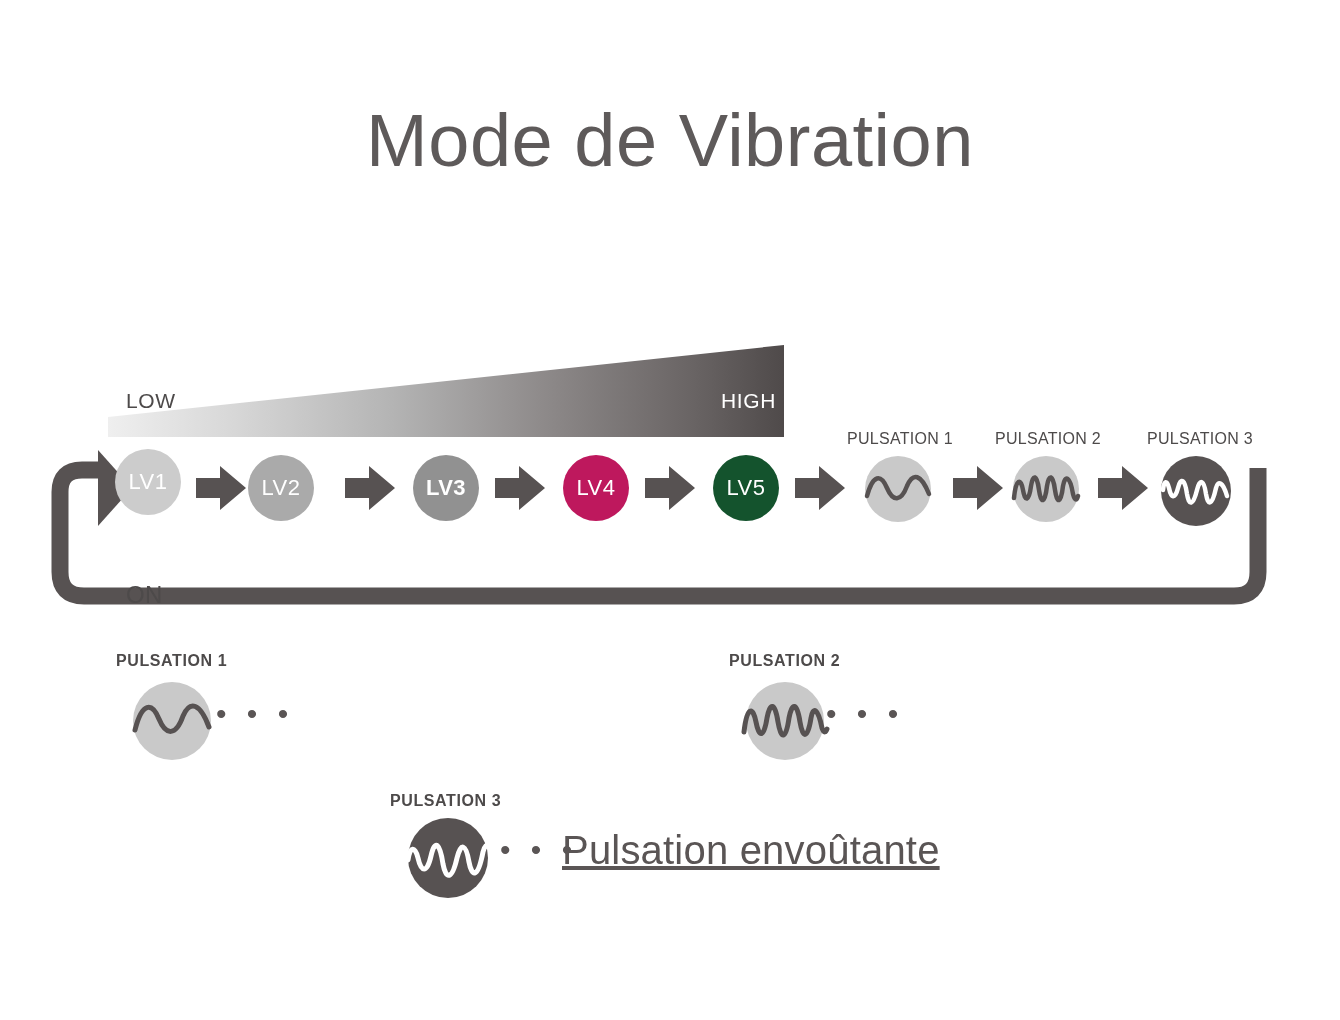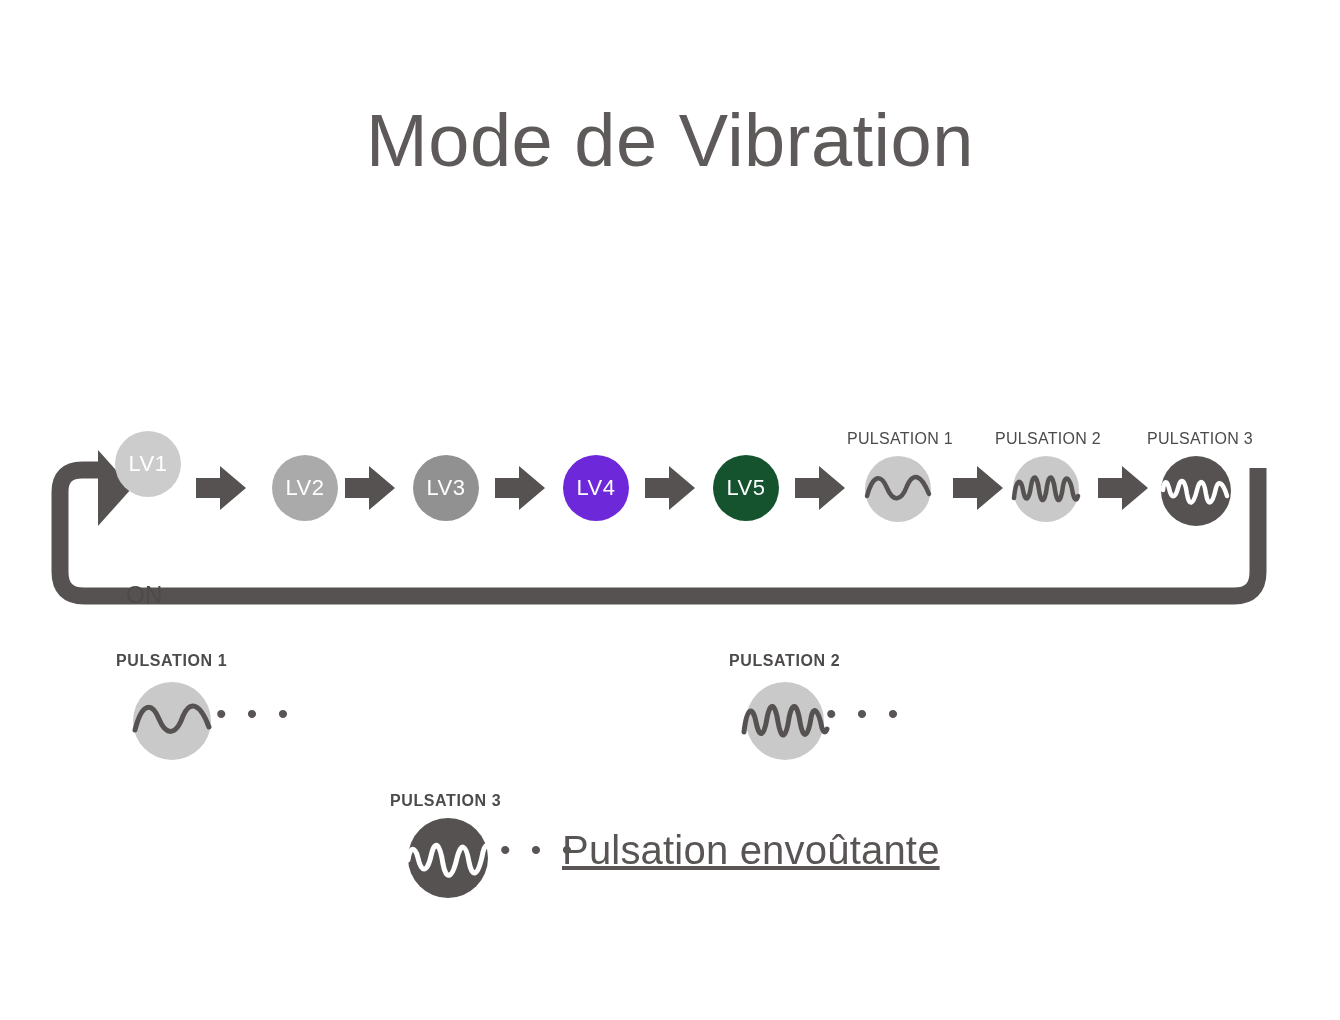--- a/index.html
+++ b/index.html
@@ -140,41 +140,58 @@
 
   svg { display: block; overflow: visible; }
 </style>
 </head>
 <body>
 
 <div id="stage">
 
   <div class="title">Mode de Vibration</div>
 
+  <div class="wedge-wrap">
+    <svg width="676" height="92" viewBox="0 0 676 92">
+      <defs>
+        <linearGradient id="wedgeGrad" x1="0" y1="0" x2="1" y2="0">
+          <stop offset="0" stop-color="#efefef"></stop>
+          <stop offset="0.18" stop-color="#d8d8d8"></stop>
+          <stop offset="0.42" stop-color="#b4b4b4"></stop>
+          <stop offset="0.66" stop-color="#8b8787"></stop>
+          <stop offset="0.86" stop-color="#6a6565"></stop>
+          <stop offset="1" stop-color="#4f4a4a"></stop>
+        </linearGradient>
+      </defs>
+      <polygon points="0,72 676,0 676,92 0,92" fill="url(#wedgeGrad)"></polygon>
+    </svg>
+    <div class="wedge-label low">LOW</div>
+    <div class="wedge-label high">HIGH</div>
+  </div>
 
   <svg class="flow" viewBox="0 0 1340 1020">
 
     <path d="M 1258 468 L 1258 572 Q 1258 596 1234 596 L 84 596 Q 60 596 60 572 L 60 508" fill="none" stroke="#575252" stroke-width="17" stroke-linecap="butt" stroke-linejoin="round"></path>
 
     <path d="M 60 508 L 60 492 Q 60 470 82 470 L 106 470" fill="none" stroke="#575252" stroke-width="17" stroke-linecap="butt"></path>
     <polygon points="98,450 132,488 98,526 98,450" fill="#575252"></polygon>
   </svg>
 
   <div class="flow">
 
-    <div class="node" style="left:115px; top:431px; width:66px; height:66px; background:#cccccc;">
+    <div class="node" style="left:115px; top:449px; width:66px; height:66px; background:#cccccc;">
       <span>LV1</span>
     </div>
-    <div class="node" style="left:272px; top:455px; width:66px; height:66px; background:#aaaaaa;">
+    <div class="node" style="left:248px; top:455px; width:66px; height:66px; background:#aaaaaa;">
       <span>LV2</span>
     </div>
-    <div class="node" style="left:413px; top:455px; width:66px; height:66px; background:#919191;">
+    <div class="node" style="left:413px; top:455px; width:66px; height:66px; background:#919191;font-weight:bold;">
       <span>LV3</span>
     </div>
-    <div class="node" style="left:563px; top:455px; width:66px; height:66px; background:#6d28d9;">
+    <div class="node" style="left:563px; top:455px; width:66px; height:66px; background:#be185d;">
       <span>LV4</span>
     </div>
     <div class="node" style="left:713px; top:455px; width:66px; height:66px; background:#14532d;">
       <span>LV5</span>
     </div>
 
     <div class="on-label">ON</div>
 
     <svg style="position:absolute;left:0;top:0;width:1340px;height:1020px;" viewBox="0 0 1340 1020">
       <g fill="#575252">

